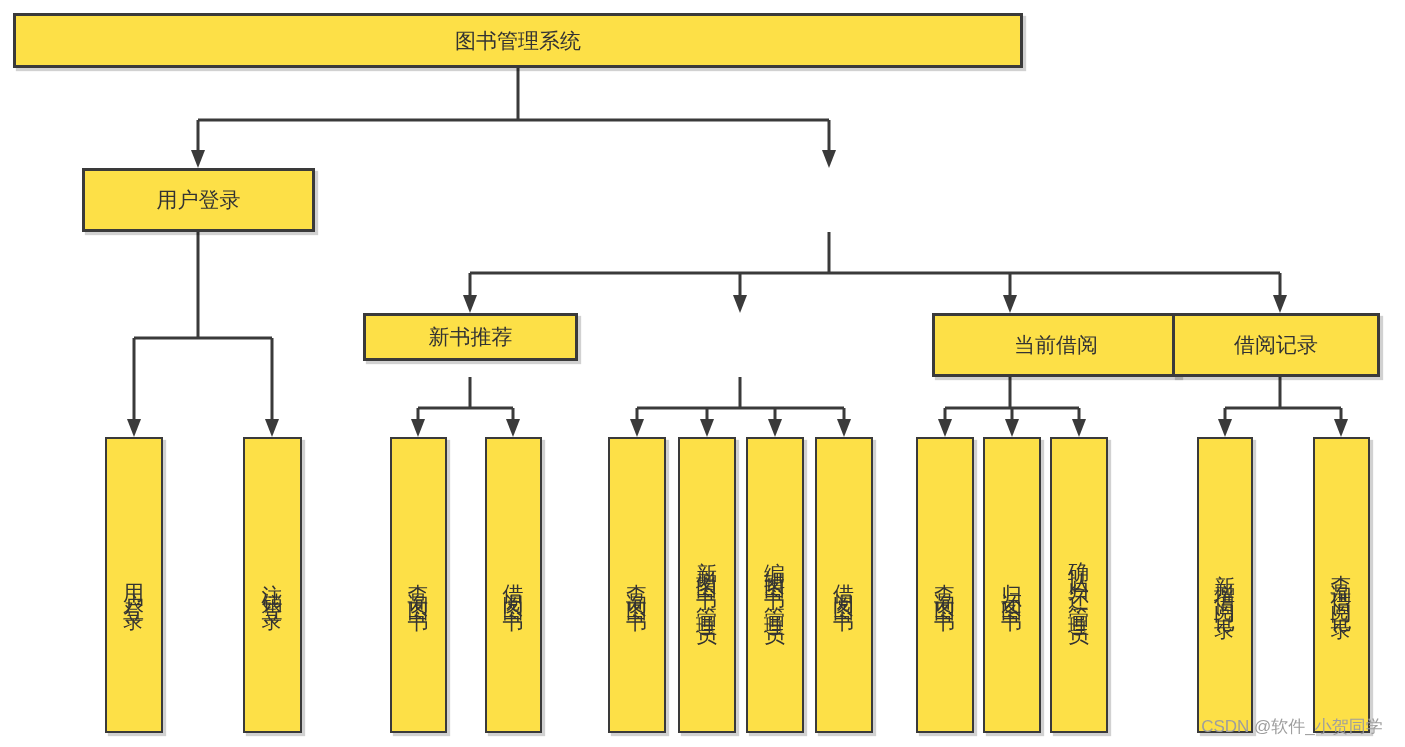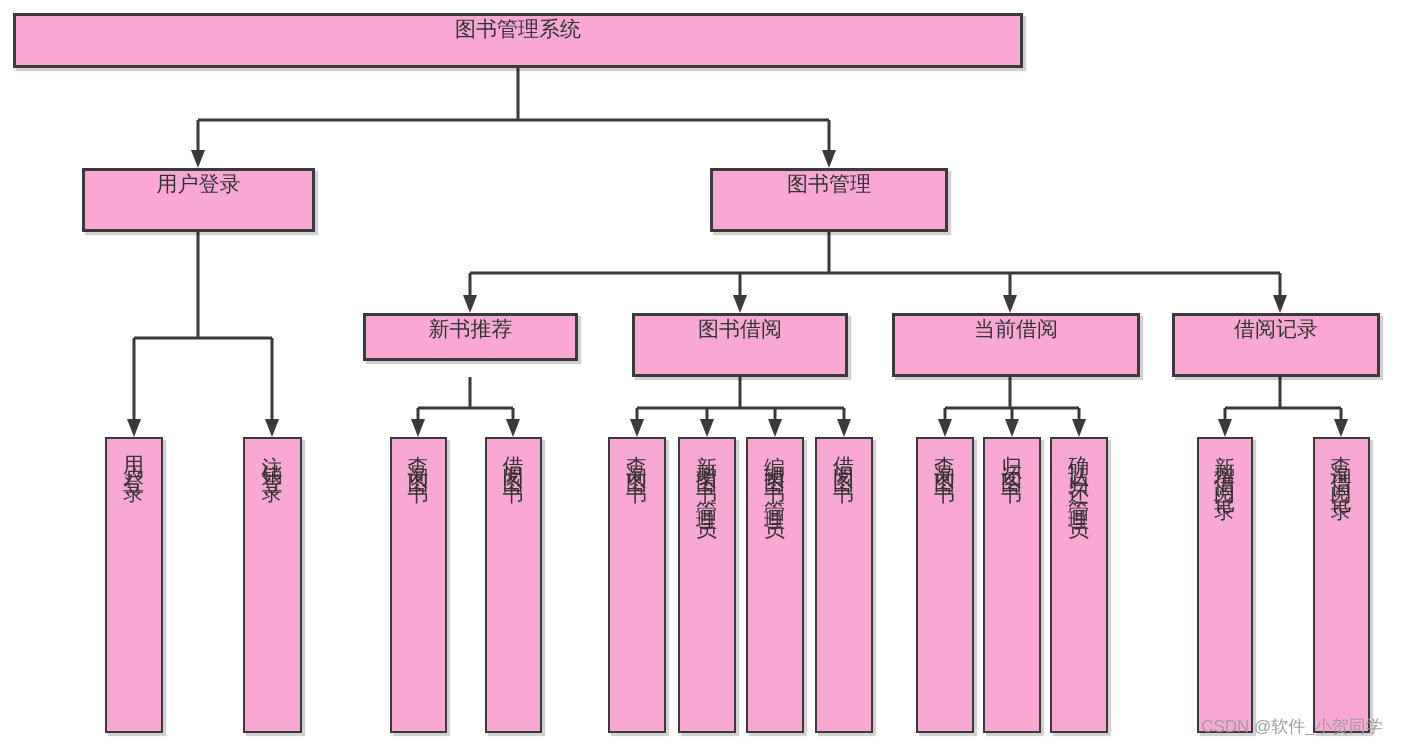--- a/index.html
+++ b/index.html
@@ -14,22 +14,22 @@
     background:var(--background);
     font-family:"Liberation Sans","DejaVu Sans",sans-serif;
     color:var(--text);
   }
   .canvas{position:absolute;left:0;top:0;width:1405px;height:747px;}
   svg.connectors{position:absolute;left:0;top:0;z-index:0;}
   svg.connectors path{stroke:var(--line);stroke-width:3;fill:none;}
   svg.connectors polygon{fill:var(--line);stroke:none;}
   .box{
     position:absolute;z-index:1;box-sizing:border-box;
-    background:#f9a8d4;border:3px solid var(--line);
-    display:flex;justify-content:center;
+    background:#fde047;border:3px solid var(--line);
+    display:flex;align-items:center;justify-content:center;
     font-size:21px;line-height:1.2;color:var(--text);
     box-shadow:3px 3px 1px rgba(0,0,0,0.18);
     white-space:nowrap;
   }
   .leaf{border-width:2.5px;}
   .vtext{
     writing-mode:vertical-rl;
     text-orientation:mixed;
     letter-spacing:9px;
     font-size:21px;
@@ -89,31 +89,25 @@
     </g>
   </svg>
 
   <div class="box" style="left:13px;top:13px;width:1010px;height:55px">
     <span>图书管理系统</span>
   </div>
 
   <div class="box" style="left:82px;top:168px;width:233px;height:64px">
     <span>用户登录</span>
   </div>
-  <div class="box" style="left:710px;top:168px;width:238px;height:64px">
-    <span>图书管理</span>
-  </div>
 
   <div class="box" style="left:363px;top:313px;width:215px;height:48px">
     <span>新书推荐</span>
   </div>
-  <div class="box" style="left:632px;top:313px;width:216px;height:64px">
-    <span>图书借阅</span>
-  </div>
-  <div class="box" style="left:892px;top:313px;width:248px;height:64px">
+  <div class="box" style="left:932px;top:313px;width:248px;height:64px">
     <span>当前借阅</span>
   </div>
   <div class="box" style="left:1172px;top:313px;width:208px;height:64px">
     <span>借阅记录</span>
   </div>
 
   <div class="box leaf" style="left:105px;top:437px;width:58px;height:296px">
     <span class="vtext">用户登录</span>
   </div>
   <div class="box leaf" style="left:243px;top:437px;width:59px;height:296px">

